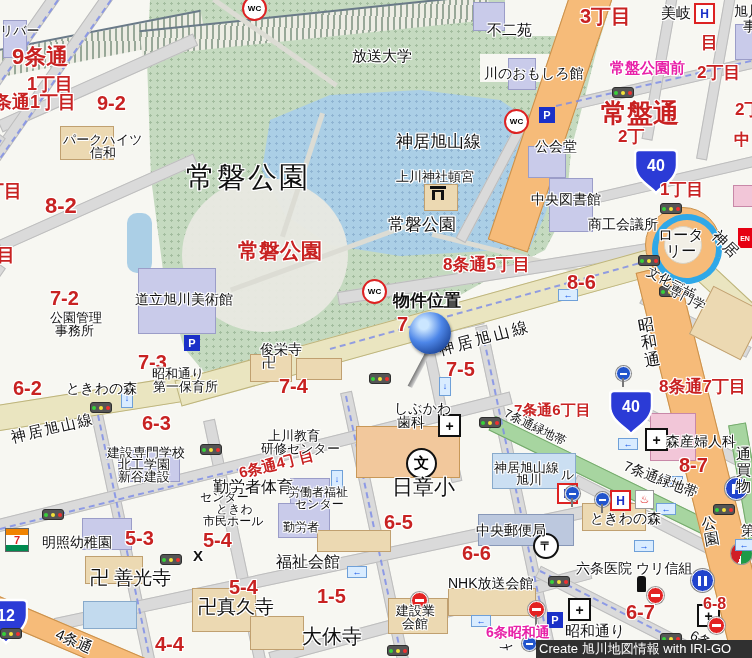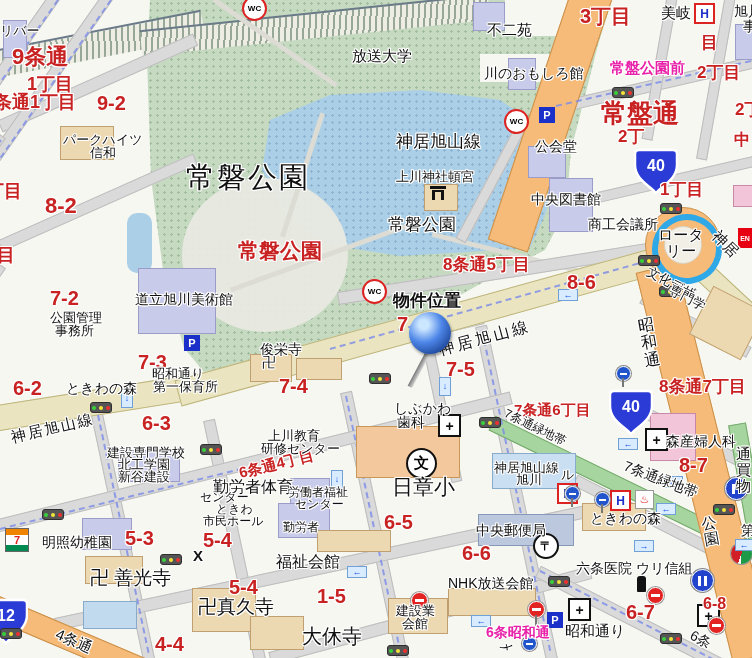--- a/index.html
+++ b/index.html
@@ -423,14 +423,17 @@
   <div class="L bk" style="left:55px;top:633px;font-size:15px;transform:rotate(23deg)">4条通</div>
   <div class="L bk" style="left:500px;top:640px;font-size:13px;transform:rotate(40deg)">メ</div>
   <div class="L bk vt" style="left:736px;top:446px;width:17px;font-size:15px">通買物</div>
   <div class="L bk vt" style="left:703px;top:515px;width:17px;font-size:15px;transform:rotate(-10deg)">公園</div>
   <div class="L bk" style="left:741px;top:523px;font-size:14px">第</div>
 
   <div style="position:absolute;left:428px;top:348px;width:5px;height:44px;background:linear-gradient(90deg,#777,#D8D8D8);transform:rotate(28deg);transform-origin:top center"></div>
   <div style="position:absolute;left:409px;top:312px;width:42px;height:42px;border-radius:50%;background:radial-gradient(circle at 35% 30%,#CBE6FF 0 12%,#4D86E8 45%,#0A2C78 95%);box-shadow:1px 2px 3px rgba(0,0,0,.4)"></div>
 
 
+  <div style="position:absolute;left:536px;top:640px;width:216px;height:18px;background:#303030;color:#fff;display:flex;align-items:center;box-sizing:border-box;padding-left:3px">
+    <span style="font-size:13px;white-space:nowrap">Create 旭川地図情報 with IRI-GO</span>
+  </div>
 
 </div>
 
 </body></html>

